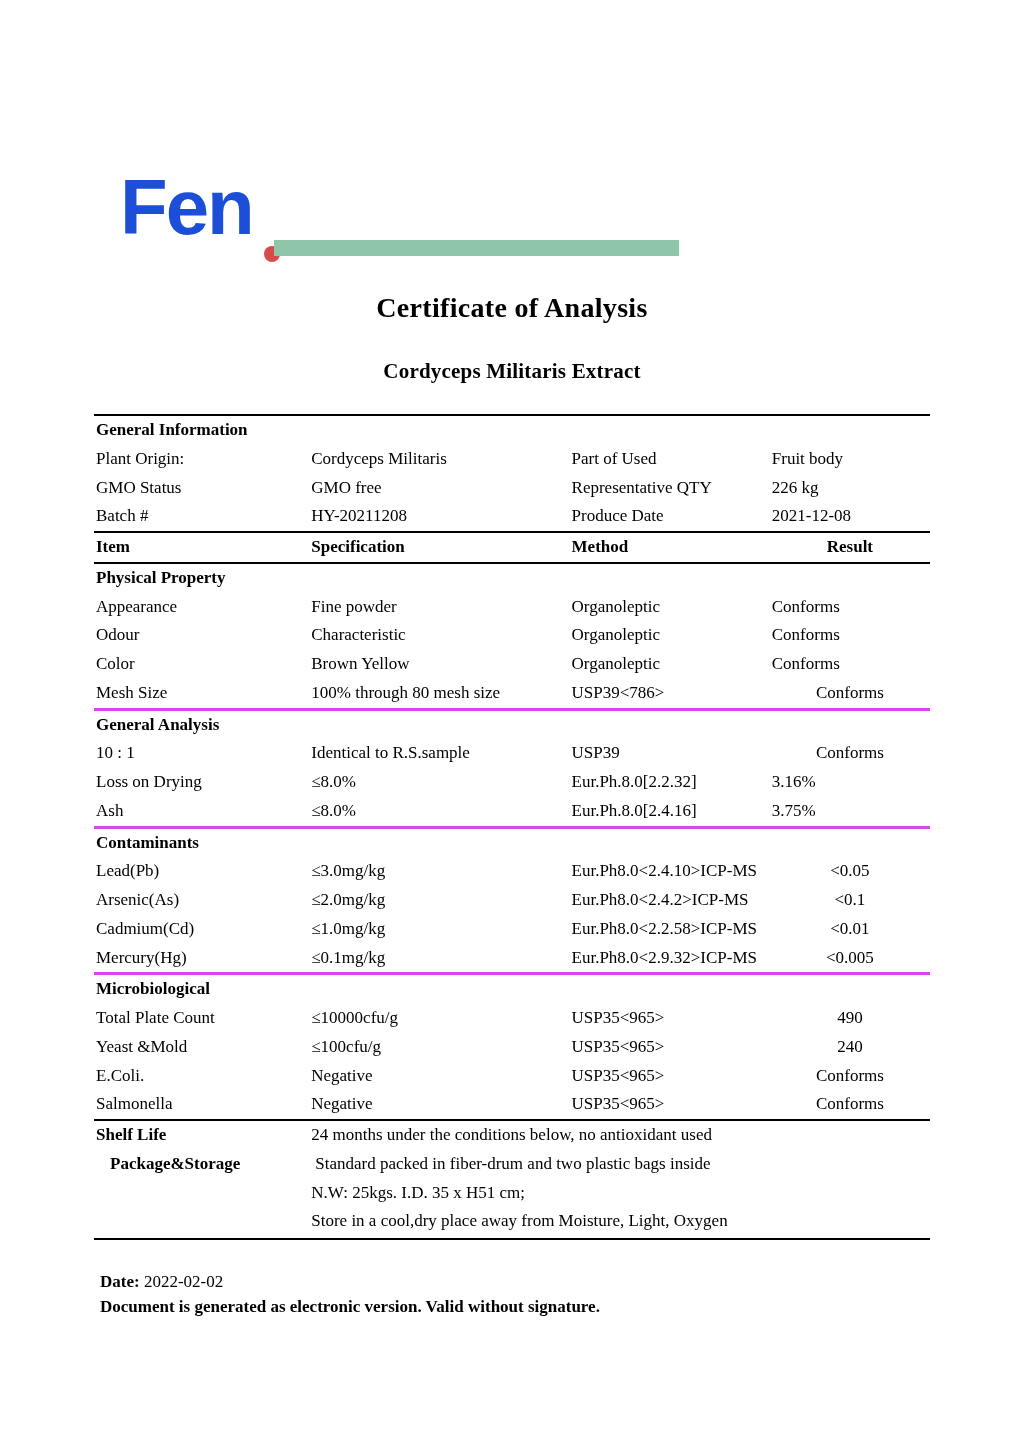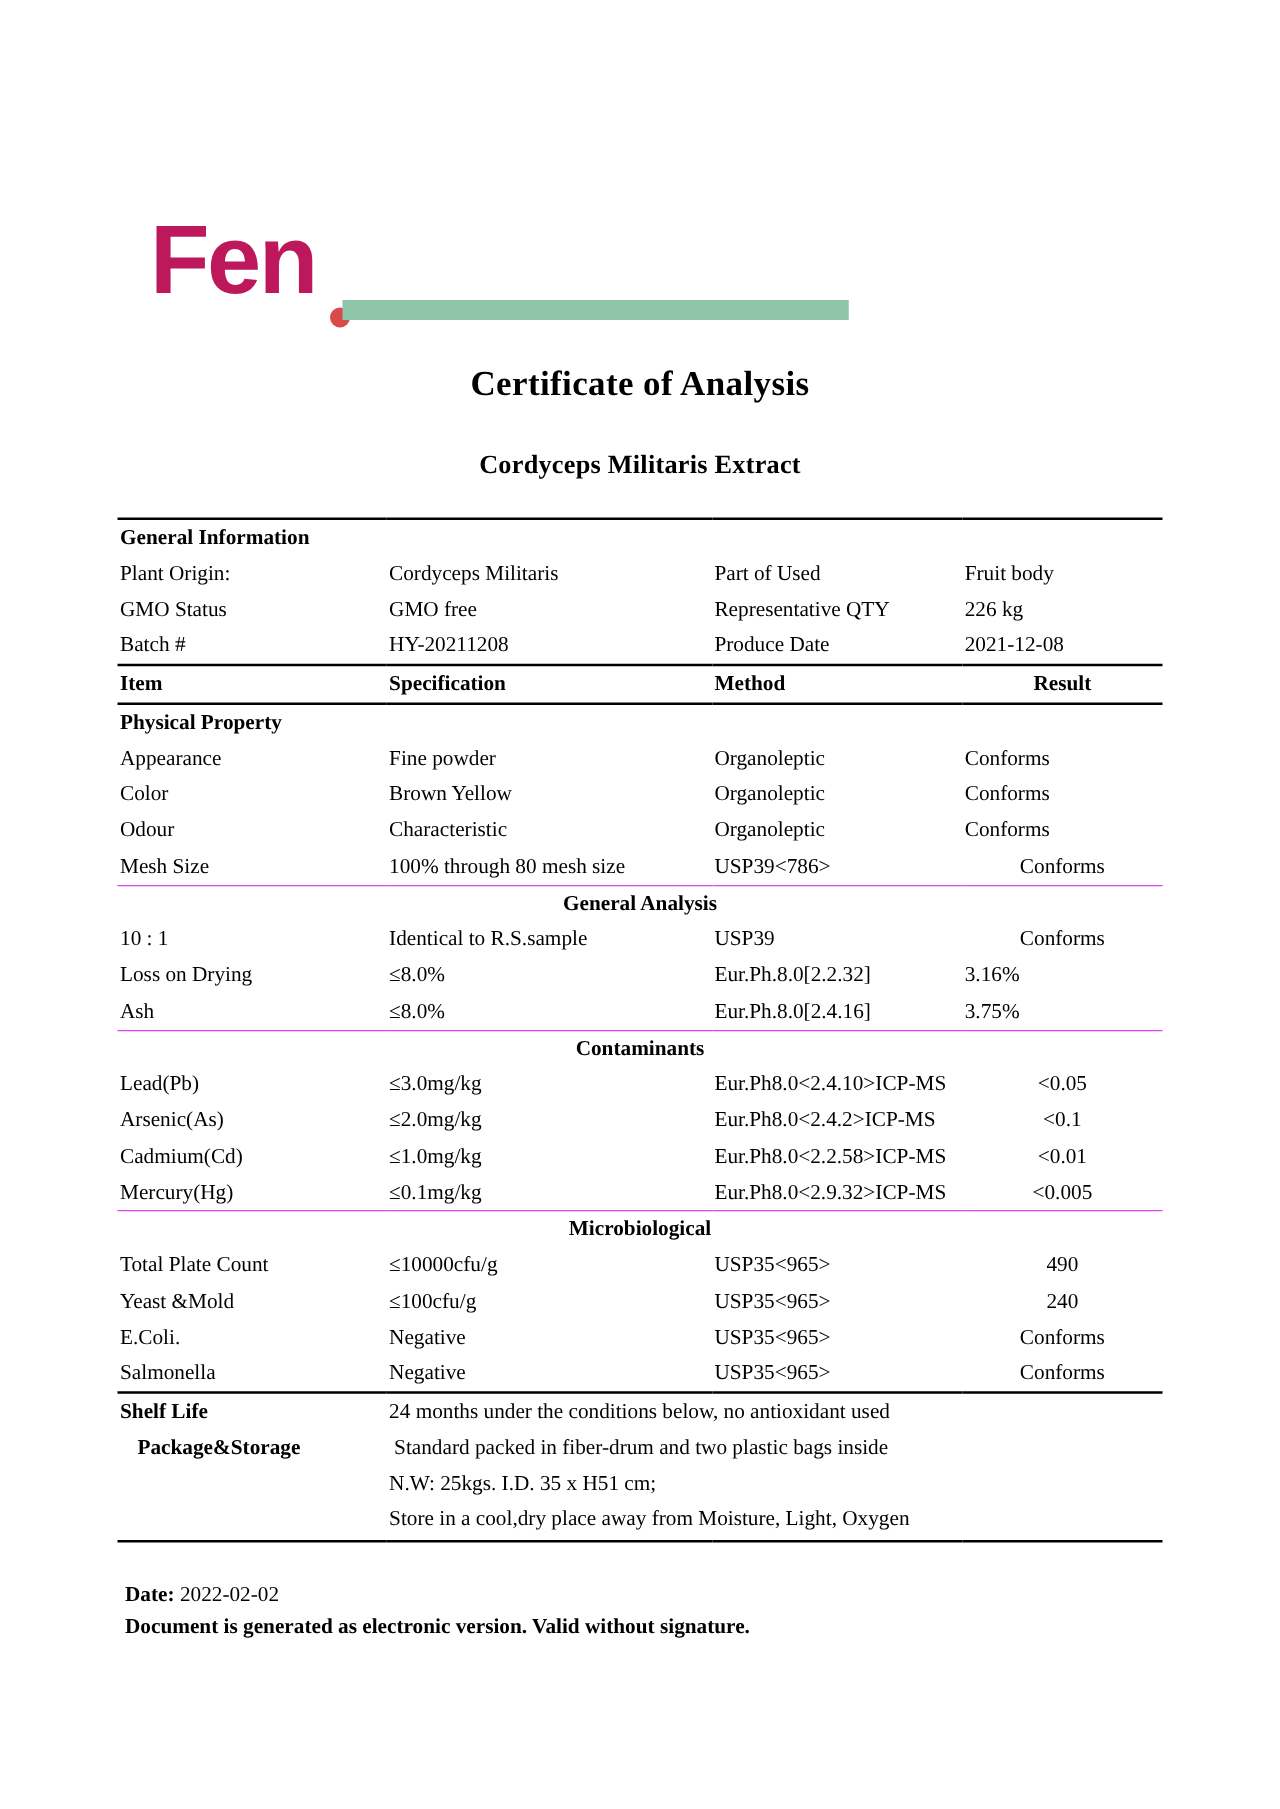--- a/index.html
+++ b/index.html
@@ -31,21 +31,21 @@
   }
   .logo-word {
     position: absolute;
     left: 26px;
     top: 0px;
     font-family: "Liberation Sans", sans-serif;
     font-weight: bold;
     font-size: 78px;
     letter-spacing: -2px;
     line-height: 78px;
-    color: #be185d;
+    color: #1d4ed8;
   }
   .logo-dot {
     position: absolute;
     left: 170px;
     top: 78px;
     width: 16px;
     height: 16px;
     border-radius: 50%;
     background: #d94a4a;
   }
@@ -85,21 +85,21 @@
     padding: 3px 2px 4px 2px;
     vertical-align: top;
     line-height: 1.28;
   }
   .c1 { width: 215px; padding-left: 8px !important; }
   .c2 { width: 260px; }
   .c3 { width: 200px; }
   .c4 { width: 160px; }
 
   .rule-thick td { border-top: 2.5px solid #000; }
-  .rule-thin  td { border-top: 1px solid #d946ef; text-align: center; }
+  .rule-thin  td { border-top: 3px solid #d946ef; }
   .rule-bottom-thick td { border-bottom: 2.5px solid #000; }
 
   .sect td { font-weight: bold; padding-top: 5px; padding-bottom: 5px; }
   .hdr td  { font-weight: bold; padding-top: 5px; padding-bottom: 5px; }
   .res-center { text-align: center; padding-right: 18px; }
   .indent2 { padding-left: 16px !important; }
 
   
   .footer {
     margin-top: 30px;
@@ -166,28 +166,28 @@
       <tr class="rule-thick sect">
         <td colspan="4">Physical Property</td>
       </tr>
       <tr>
         <td>Appearance</td>
         <td>Fine powder</td>
         <td>Organoleptic</td>
         <td>Conforms</td>
       </tr>
       <tr>
+        <td>Odour</td>
+        <td>Characteristic</td>
+        <td>Organoleptic</td>
+        <td>Conforms</td>
+      </tr>
+      <tr>
         <td>Color</td>
         <td>Brown Yellow</td>
-        <td>Organoleptic</td>
-        <td>Conforms</td>
-      </tr>
-      <tr>
-        <td>Odour</td>
-        <td>Characteristic</td>
         <td>Organoleptic</td>
         <td>Conforms</td>
       </tr>
       <tr>
         <td>Mesh Size</td>
         <td>100% through 80 mesh size</td>
         <td>USP39&lt;786&gt;</td>
         <td class="res-center">Conforms</td>
       </tr>
 

